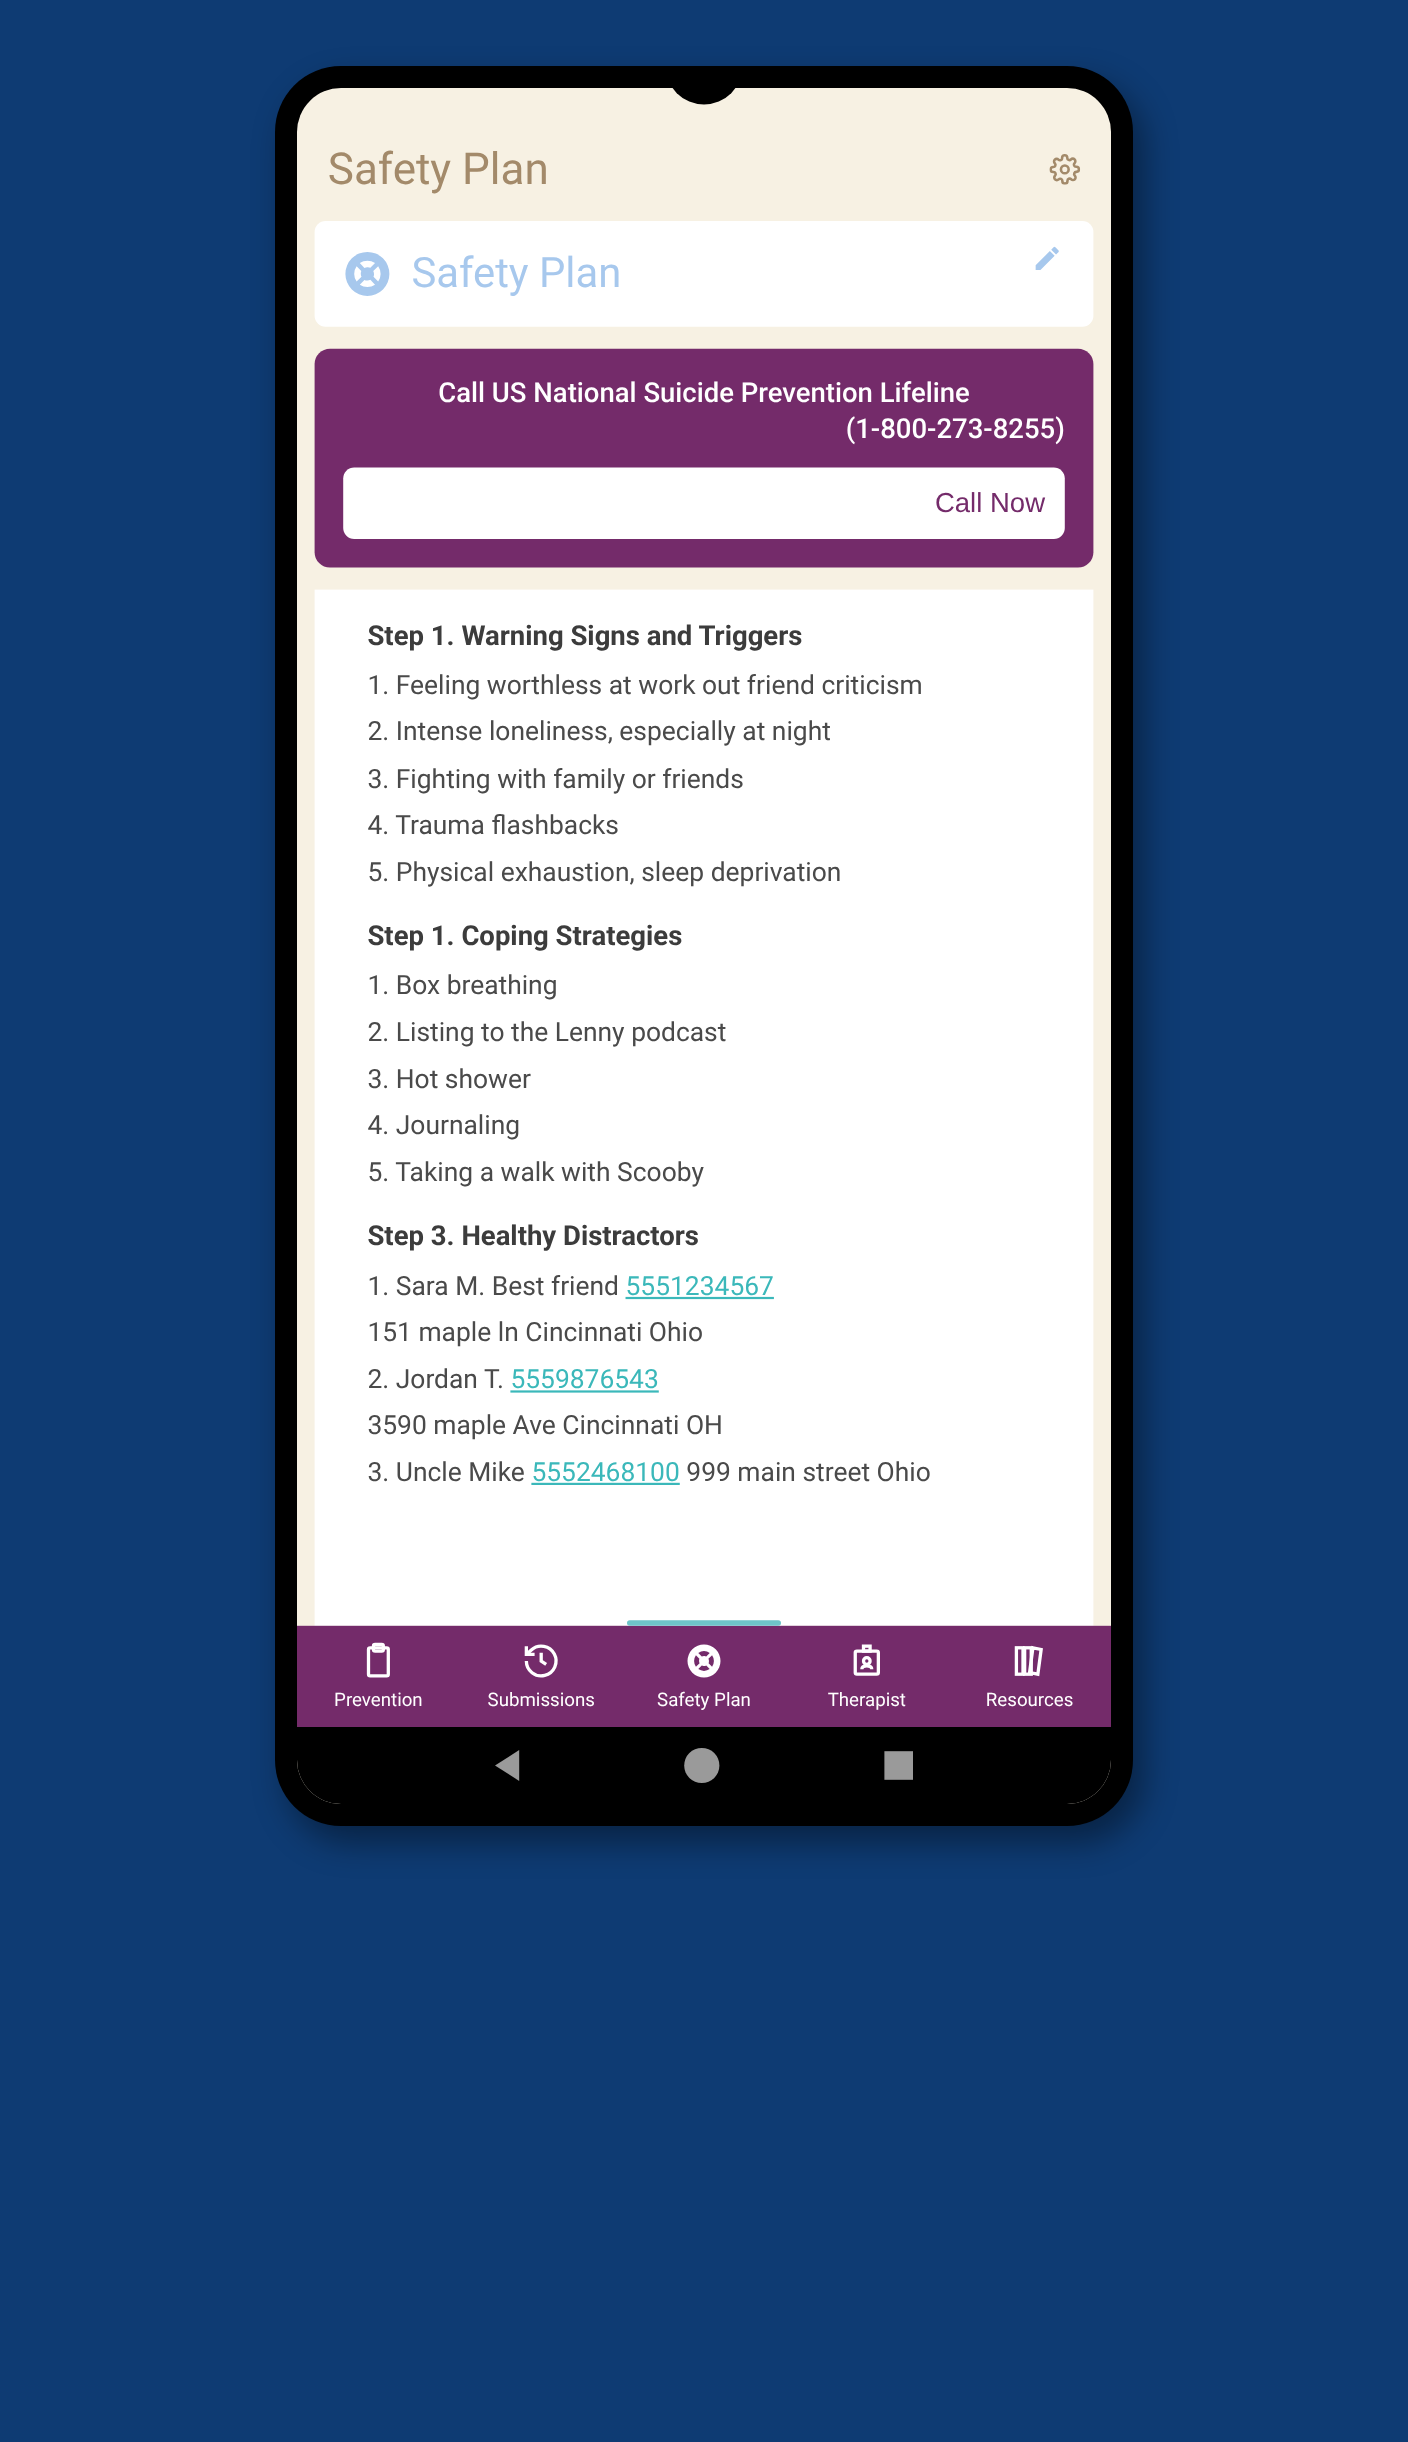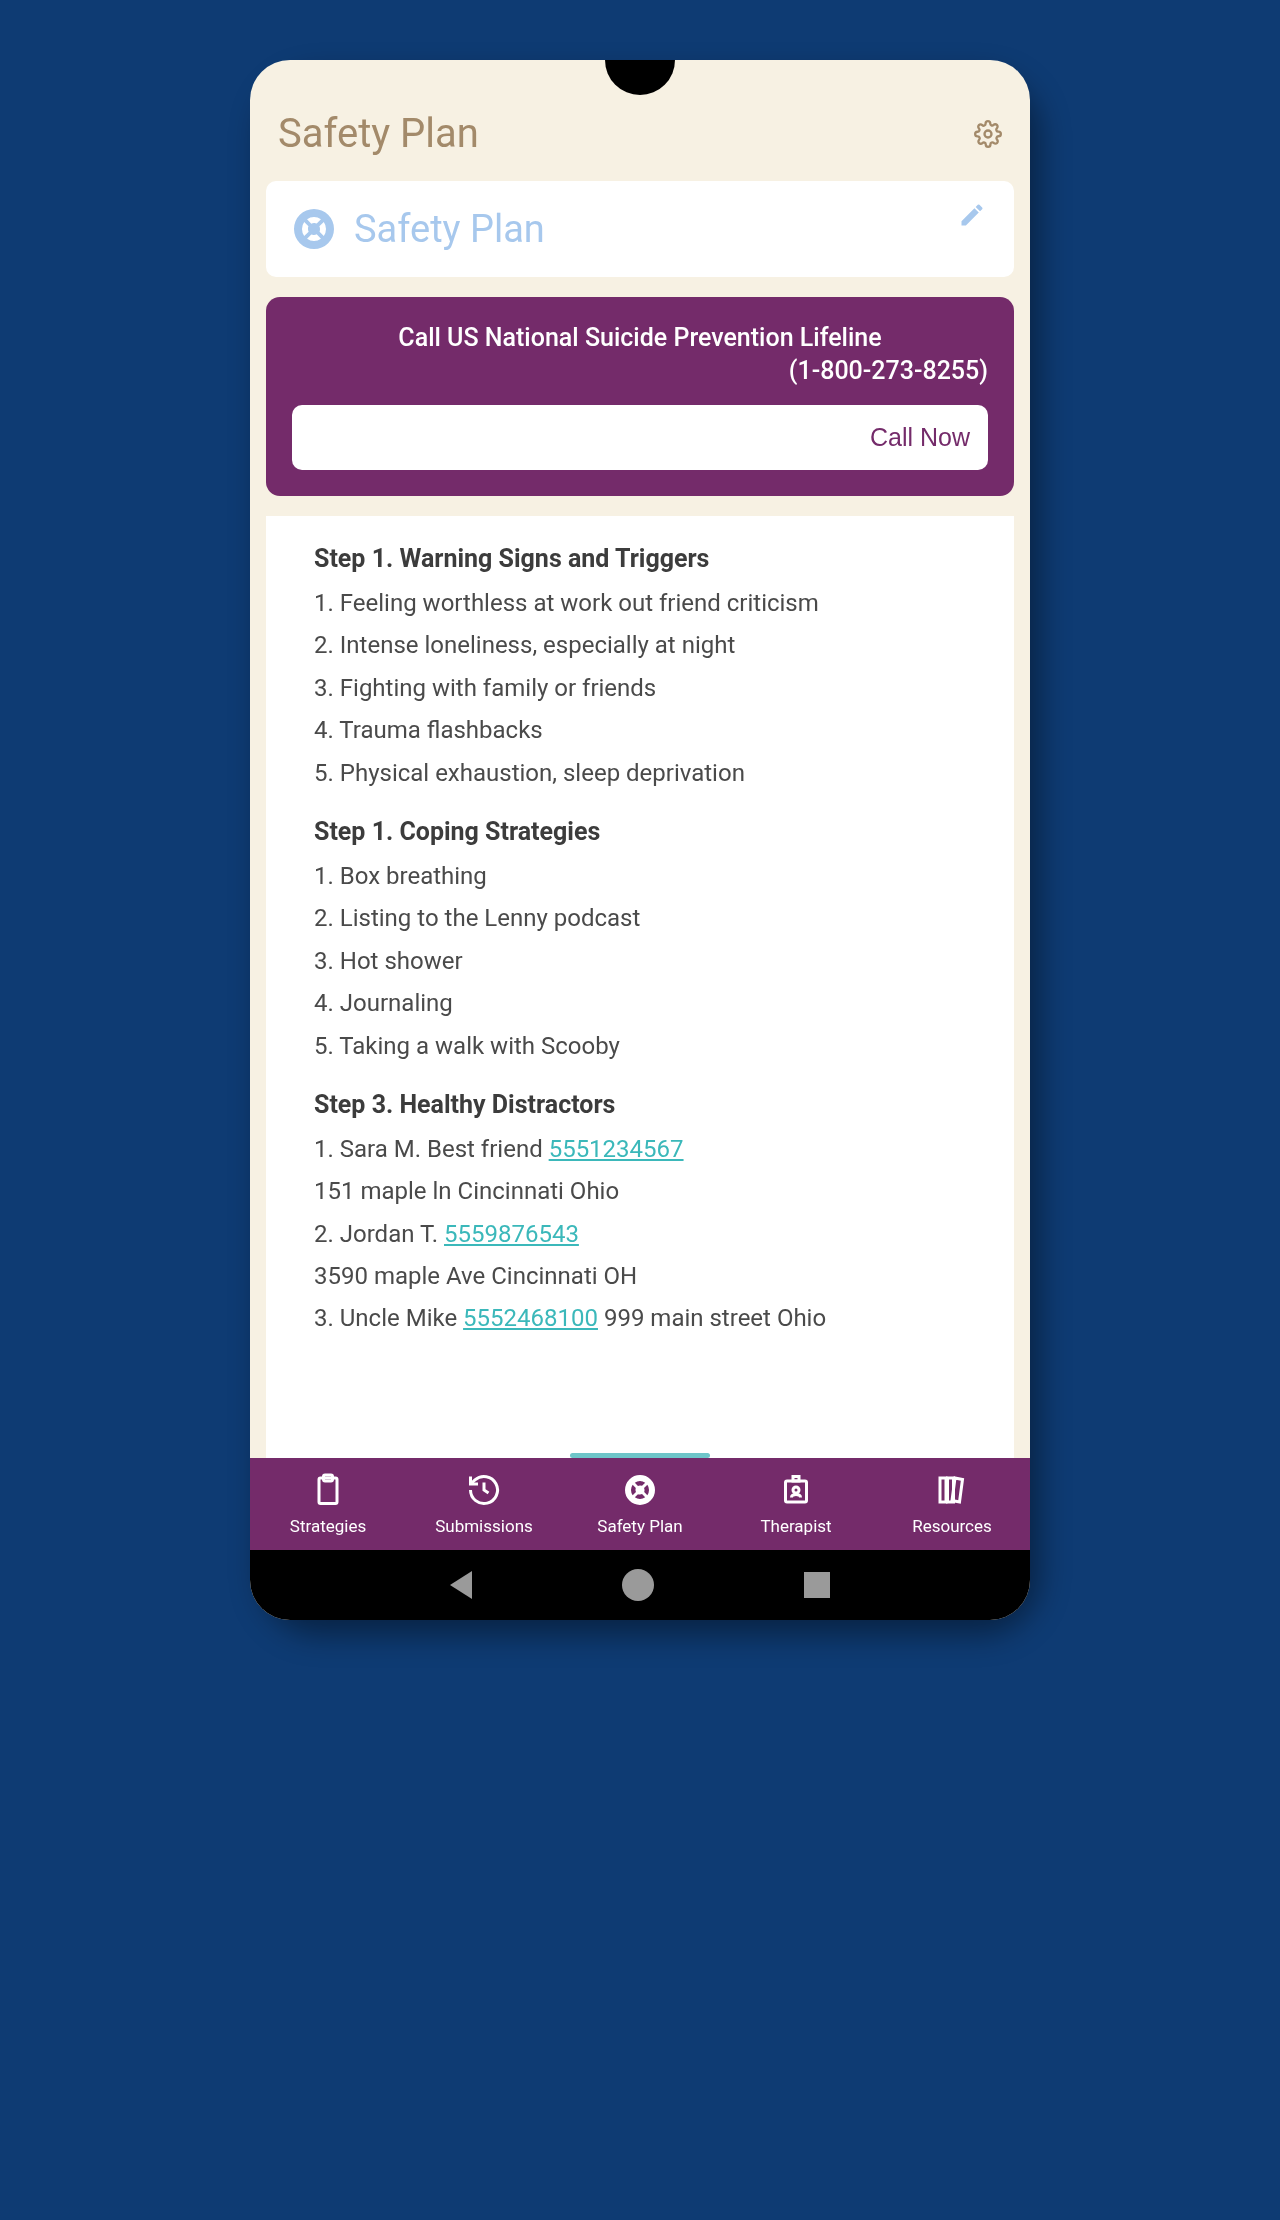--- a/index.html
+++ b/index.html
@@ -9,20 +9,21 @@
   display: flex;
   justify-content: center;
   align-items: flex-start;
   min-height: 100vh;
   padding: 60px 0;
 }
 .phone-frame {
   width: 780px;
   background: #000;
   border-radius: 60px;
+  padding: 20px;
   box-shadow: 10px 15px 30px rgba(0,0,0,0.4);
   position: relative;
 }
 .phone-notch {
   position: absolute;
   top: 0;
   left: 50%;
   transform: translateX(-50%);
   width: 70px;
   height: 35px;
@@ -262,21 +263,21 @@
 
     <div class="bottom-nav">
       <div class="nav-indicator"></div>
       <div class="nav-item">
         <div class="nav-icon">
           <svg viewBox="0 0 24 24" fill="none" stroke="currentColor" stroke-width="2">
               <rect x="6" y="4" width="12" height="17" rx="1"></rect>
               <rect x="9" y="2" width="6" height="4" rx="1"></rect>
             </svg>
         </div>
-        <span>Strategies</span>
+        <span>Prevention</span>
       </div>
       <div class="nav-item">
         <div class="nav-icon">
           <svg viewBox="0 0 24 24" fill="none" stroke="currentColor" stroke-width="2">
               <path d="M3 12a9 9 0 1 0 3-6.7L3 8"></path>
               <polyline points="3 3 3 8 8 8"></polyline>
               <polyline points="12 7 12 12 15 14"></polyline>
             </svg>
         </div>
         <span>Submissions</span>

